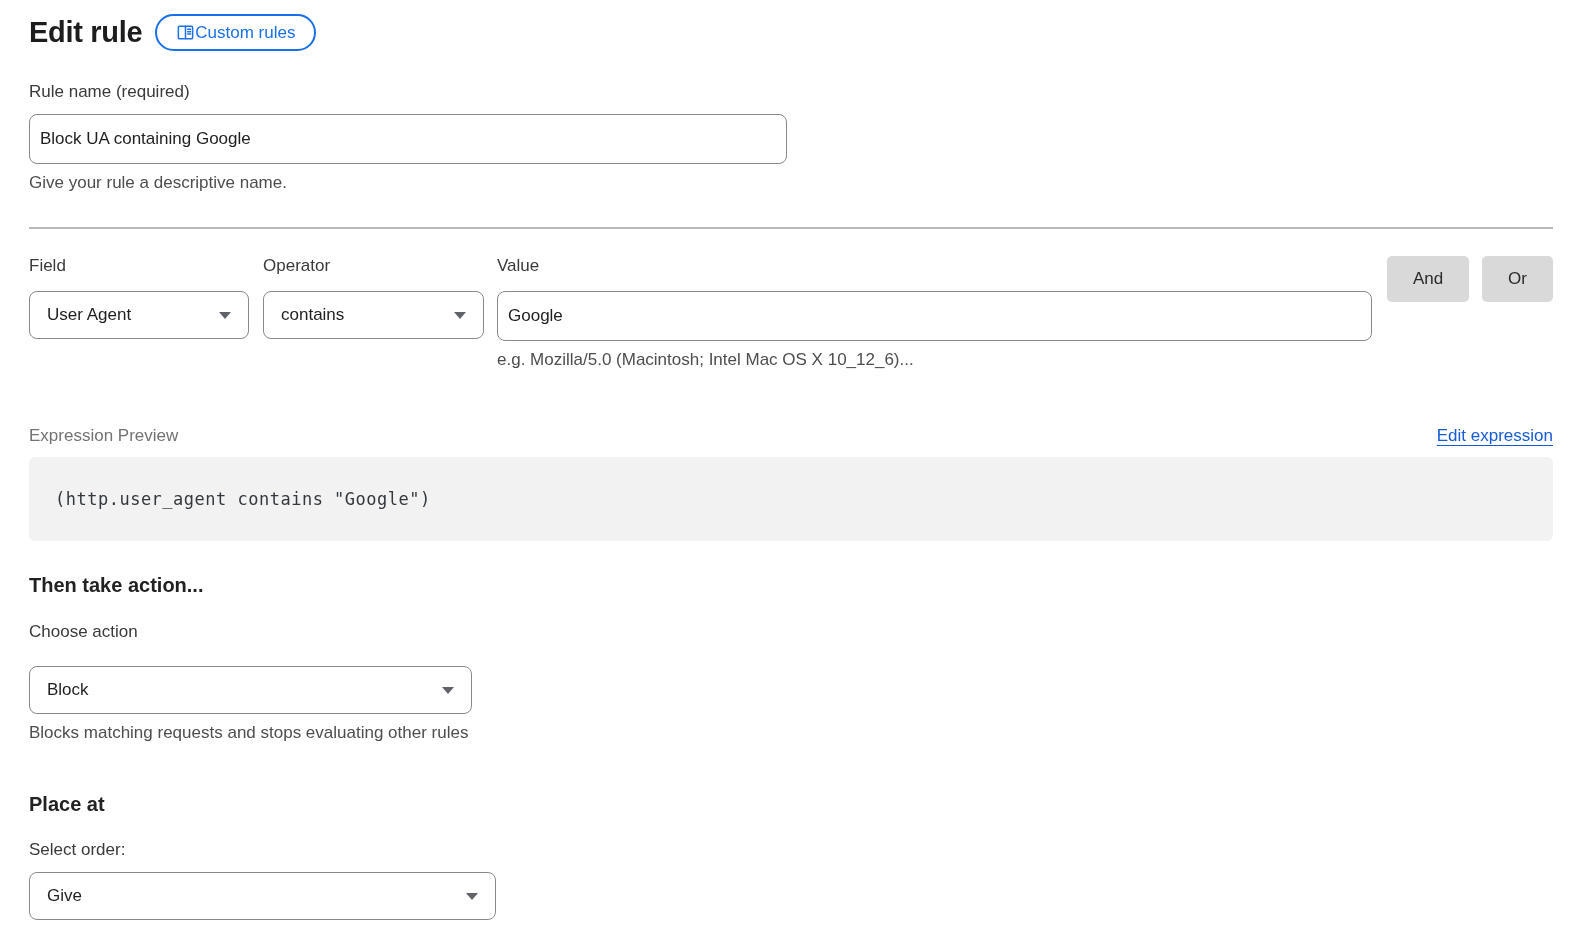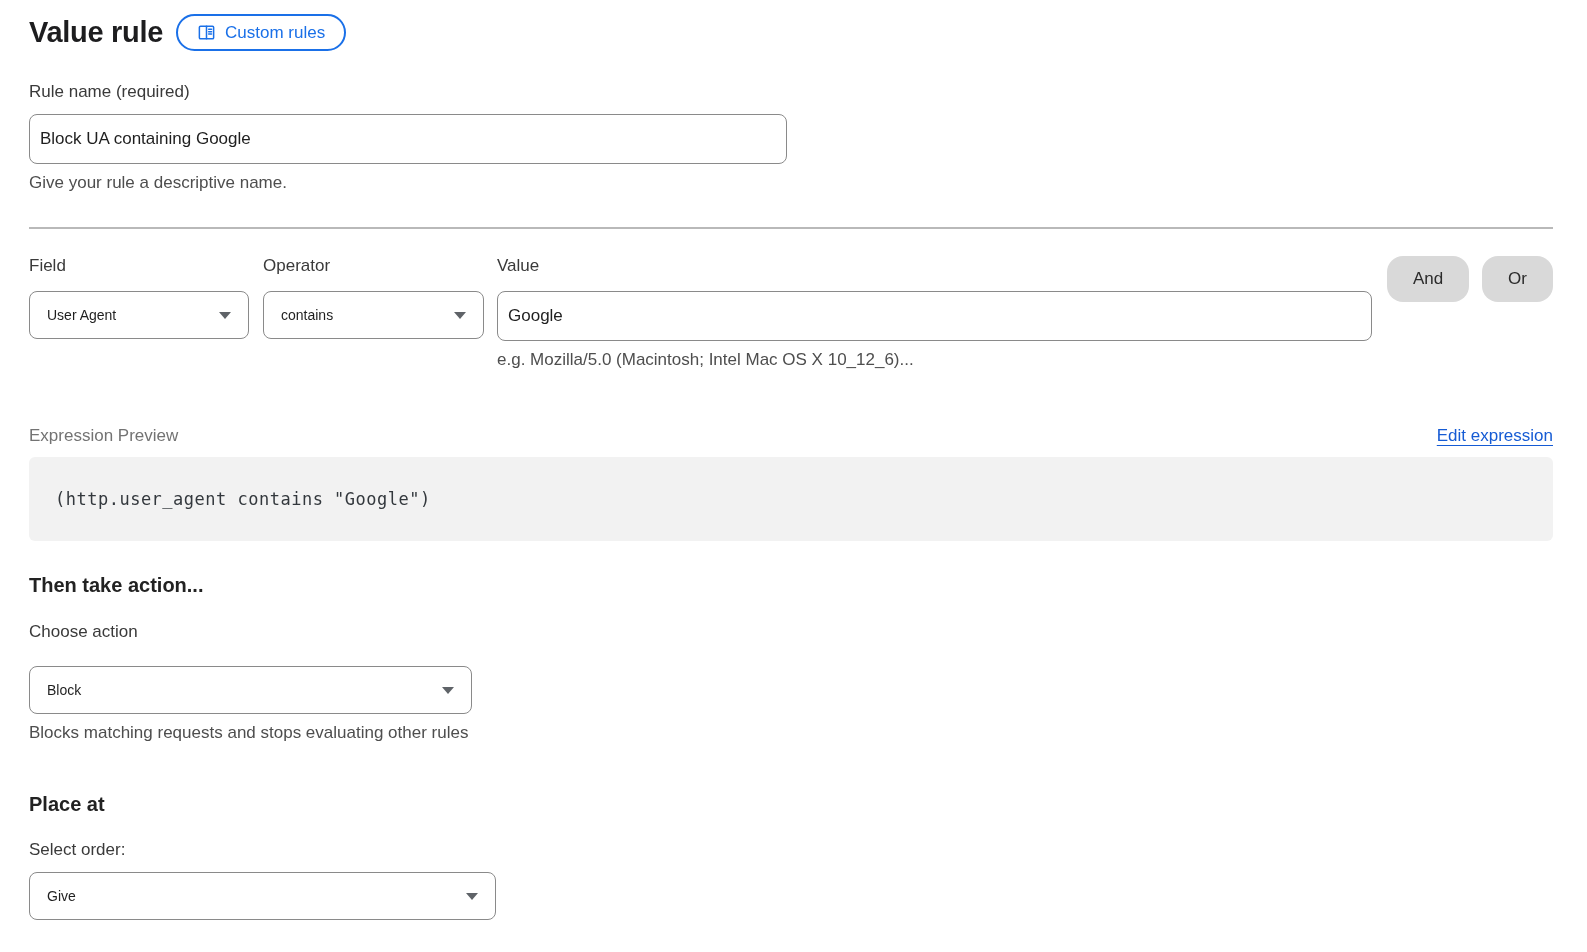--- a/index.html
+++ b/index.html
@@ -17,21 +17,20 @@
   .page-title {
     font-size: 29px;
     font-weight: 700;
     color: #1d1d1f;
     letter-spacing: -0.3px;
     margin: 0;
   }
   .pill-button {
     display: inline-flex;
     align-items: center;
-    gap: 9px;
     height: 37px;
     padding: 0 19px;
     border: 2px solid #1a70e8;
     border-radius: 19px;
     background: #ffffff;
     color: #1a70e8;
     font-size: 17px;
     font-family: inherit;
     cursor: pointer;
   }
@@ -84,38 +83,38 @@
 
   .select-box {
     height: 48px;
     border: 1px solid #8a8a8a;
     border-radius: 8px;
     background: #fff;
     display: flex;
     align-items: center;
     justify-content: space-between;
     padding: 0 17px;
-    font-size: 14px;
+    font-size: 17px;
     color: #1f1f1f;
     cursor: pointer;
   }
   .caret {
     width: 0; height: 0;
     border-left: 6px solid transparent;
     border-right: 6px solid transparent;
     border-top: 7px solid #5f6368;
     margin-left: 12px;
     flex: none;
   }
   .value-input { height: 50px; }
 
   .logic-button {
     height: 46px;
     border: none;
-    border-radius: 16px;
+    border-radius: 5px;
     background: #d9d9d9;
     color: #2b2b2b;
     font-size: 17px;
     font-family: inherit;
     cursor: pointer;
     margin-bottom: 2px;
   }
   .and-button { width: 82px; margin-right: 13px; }
   .or-button  { width: 71px; }
 
@@ -170,21 +169,21 @@
   .place-heading { margin-top: 50px; }
   .place-label { margin-top: 24px; }
   .order-select { margin-top: 12px; width: 467px; }
 </style>
 </head>
 <body>
 
 <div class="container">
 
   <div class="header-row">
-    <h1 class="page-title">Value rule</h1>
+    <h1 class="page-title">Edit rule</h1>
     <button class="pill-button">
       <span style="display:inline-flex;">
         <svg width="19" height="19" viewBox="0 0 24 24" fill="none" stroke="#1a70e8" stroke-width="1.9" stroke-linecap="round">
           <rect x="3" y="4" width="18" height="16" rx="1.5"></rect>
           <line x1="12" y1="4" x2="12" y2="20"></line>
           <line x1="14.8" y1="8" x2="18.4" y2="8"></line>
           <line x1="14.8" y1="11" x2="18.4" y2="11"></line>
           <line x1="14.8" y1="14" x2="18.4" y2="14"></line>
         </svg>
       </span>

